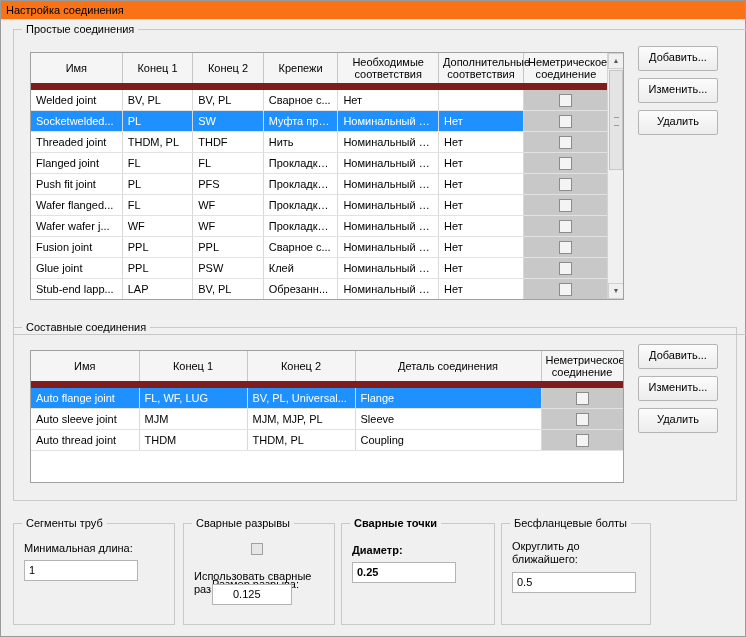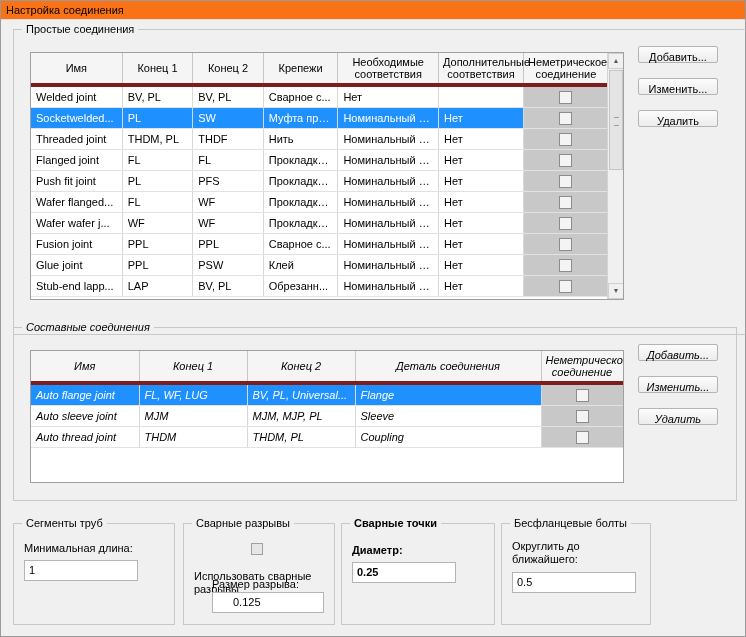--- a/index.html
+++ b/index.html
@@ -68,21 +68,21 @@
 
   table.grid {
     border-collapse: collapse;
     table-layout: fixed;
     width: 100%;
     font-size: 11px;
   }
   table.grid th {
     background: #f5f5f5;
     border-right: 1px solid #c6c6c6;
-    border-bottom: 4px solid #7f1d1d;
+    border-bottom: 7px solid #7f1d1d;
     font-weight: normal;
     text-align: center;
     vertical-align: middle;
     height: 30px;
     padding: 0 4px;
     color: #000;
     line-height: 12px;
   }
   table.grid td {
     border-right: 1px solid #d8d8d8;
@@ -157,21 +157,21 @@
     width: 5px;
     height: 7px;
     border-top: 1px solid #9a9a9a;
     border-bottom: 1px solid #9a9a9a;
   }
 
   
   .btn {
     position: absolute;
     width: 80px;
-    height: 17px;
+    height: 25px;
     line-height: 21px;
     text-align: center;
     font-size: 11px;
     background: linear-gradient(#fcfcfc, #ececec);
     border: 1px solid #b4b4b4;
     border-radius: 2px;
     box-sizing: border-box;
     color: #000;
     cursor: default;
   }
@@ -347,21 +347,21 @@
           </div>
         <div class="arrow down">▼</div>
       </div>
     </div>
 
     <div class="btn" style="left:624px; top:16px;">Добавить...</div>
     <div class="btn" style="left:624px; top:48px;">Изменить...</div>
     <div class="btn" style="left:624px; top:80px;">Удалить</div>
   </fieldset>
 
-  <fieldset class="group" id="group-compound" style="padding:0;margin:0;font-style:italic;">
+  <fieldset class="group" id="group-compound" style="padding:0;margin:0;">
     <div class="legend">Составные соединения</div>
 
     <div class="table-wrap" id="compound-table-wrap">
       <table class="grid" id="compound-table">
         <colgroup>
           <col style="width:108px">
             <col style="width:108px">
             <col style="width:108px">
           <col style="width:186px">
             <col style="width:82px">
@@ -412,21 +412,21 @@
     <div class="textbox" style="left:10px; top:36px; width:114px;">1</div>
   </fieldset>
 
   <fieldset class="group" id="group-welds" style="padding:0;margin:0;">
     <div class="legend">Сварные разрывы</div>
     <div class="chk-row" style="left:10px; top:18px; width:126px;">
       <div class="chk-box"></div>
       <div class="chk-label">Использовать сварные разрывы</div>
     </div>
     <div class="field-label" style="left:28px; top:54px;">Размер разрыва:</div>
-    <div class="textbox" style="left:28px; top:68px; width:112px;padding-left:20px;">0.125</div>
+    <div class="textbox" style="left:28px; top:60px; width:80px;padding-left:20px;">0.125</div>
   </fieldset>
 
   <fieldset class="group" id="group-weldpoints" style="padding:0;margin:0;">
     <div class="legend">Сварные точки</div>
     <div class="field-label" style="left:10px; top:20px;">Диаметр:</div>
     <div class="textbox" style="left:10px; top:38px; width:104px;">0.25</div>
   </fieldset>
 
   <fieldset class="group" id="group-bolts" style="padding:0;margin:0;">
     <div class="legend">Бесфланцевые болты</div>

